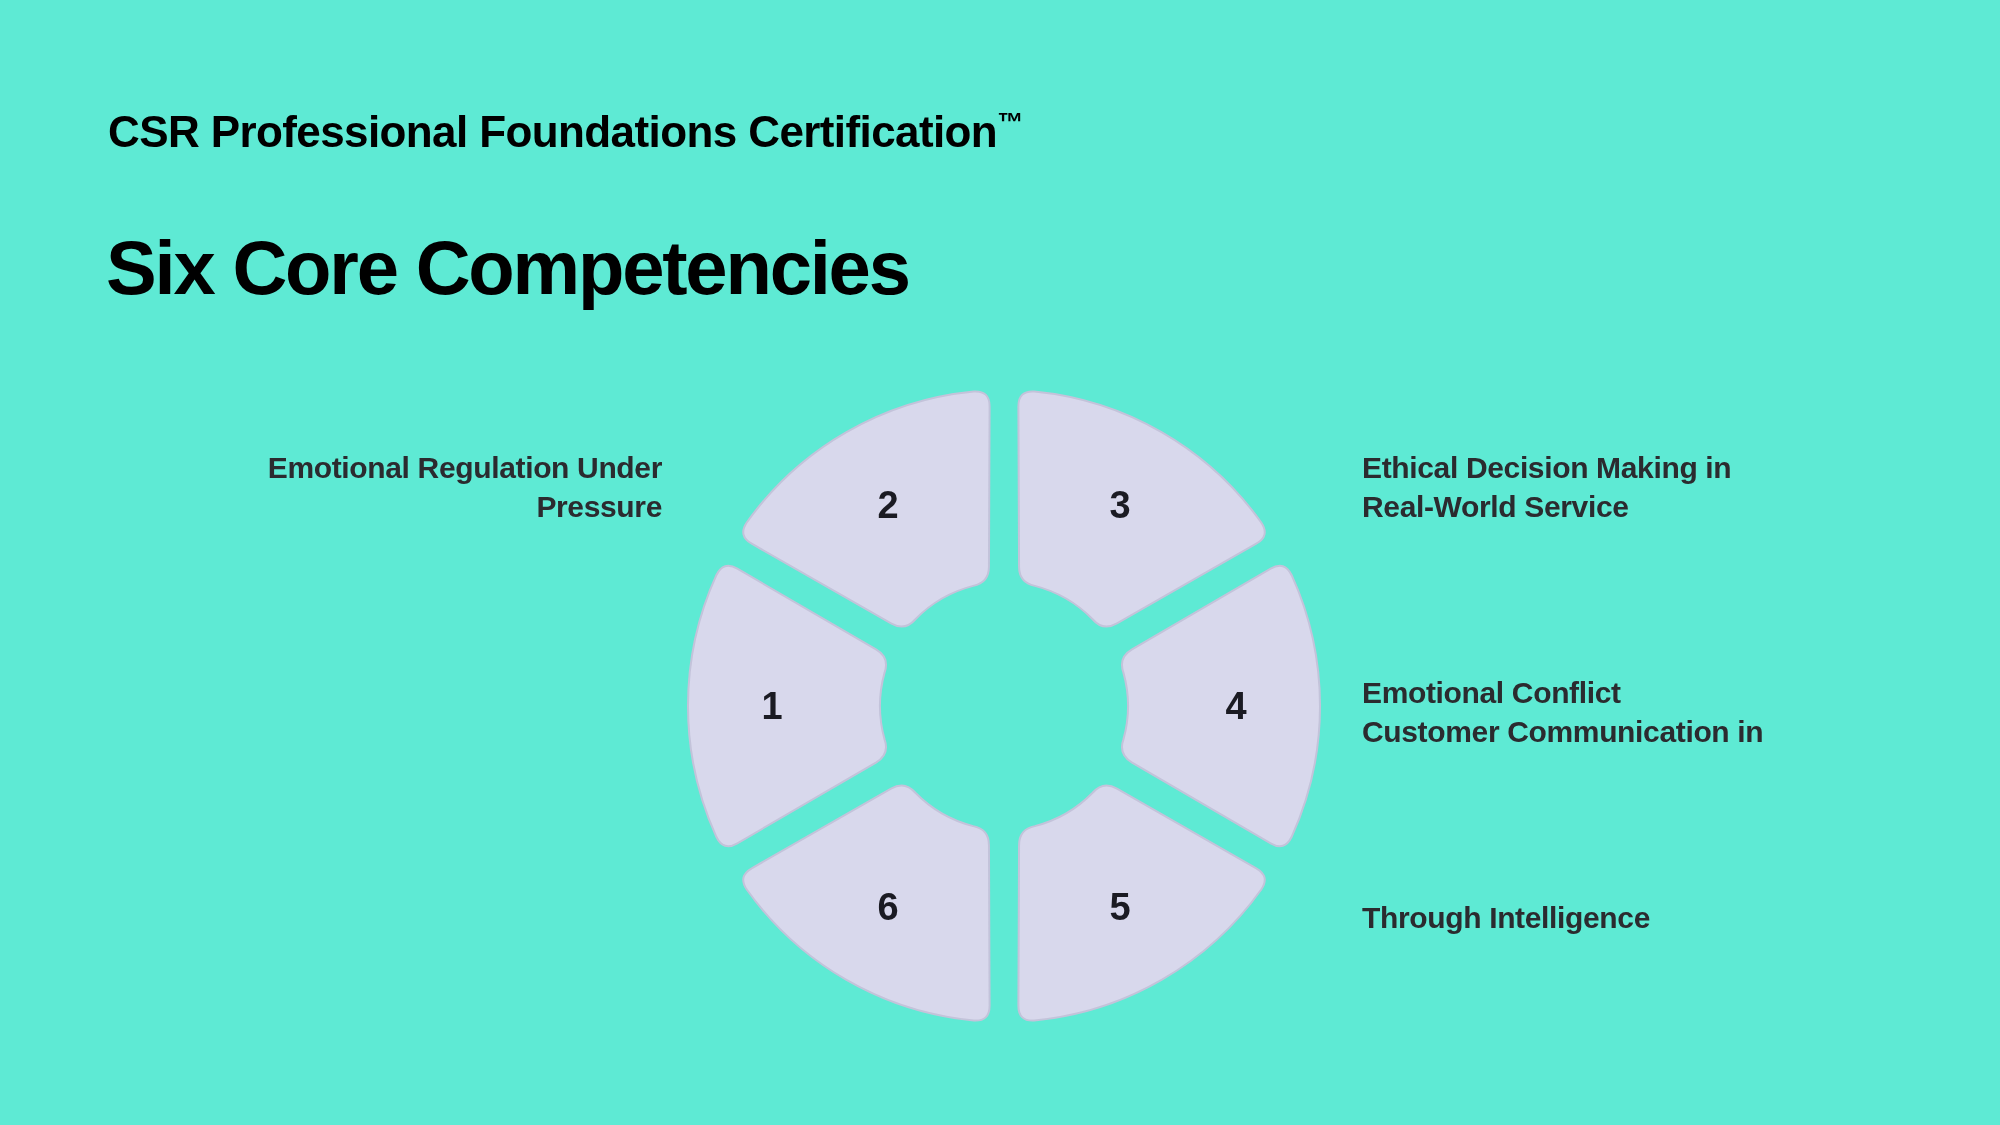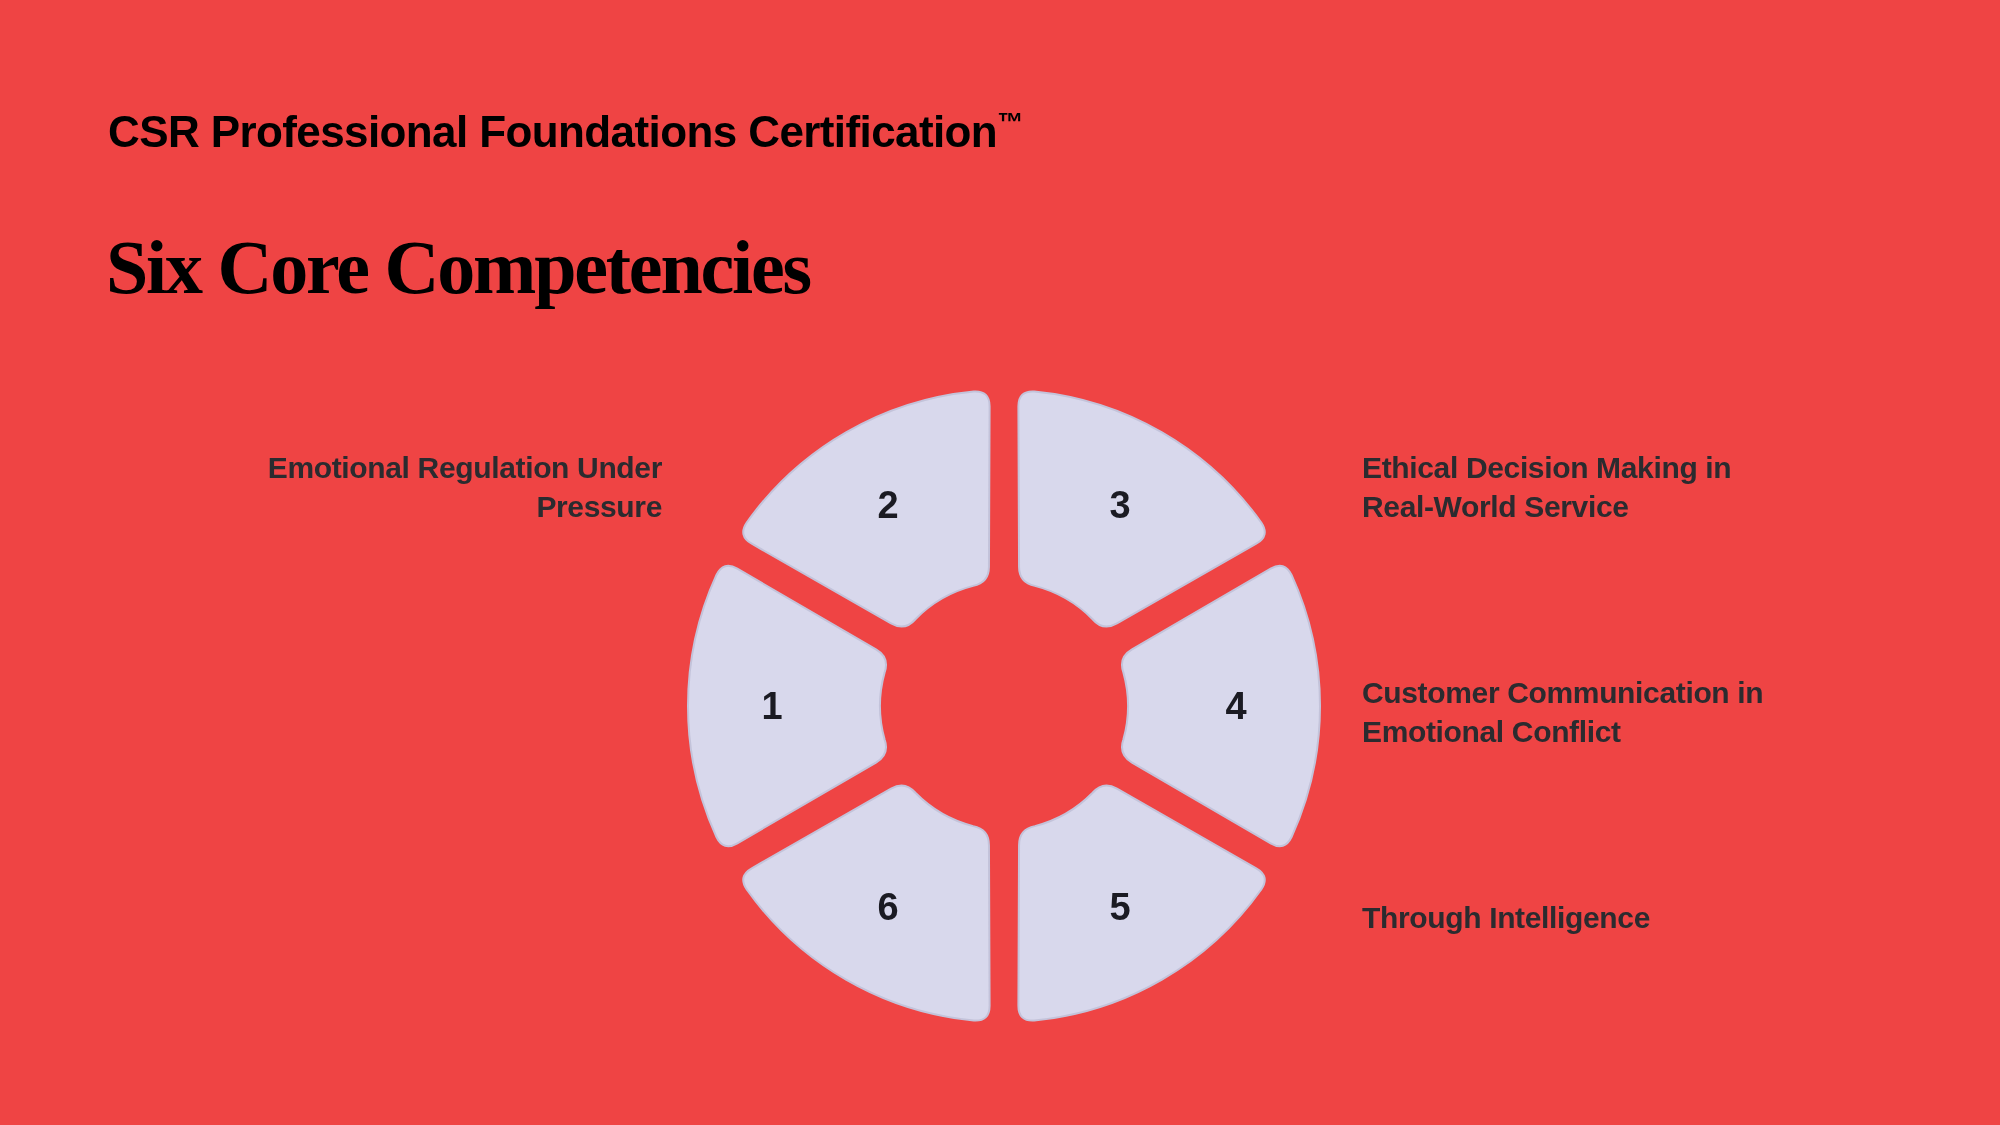--- a/index.html
+++ b/index.html
@@ -12,21 +12,21 @@
     height: 1125px;
     background: #ffffff;
     font-family: "Liberation Sans", sans-serif;
     overflow: hidden;
   }
 
   #slide {
     position: relative;
     width: 2000px;
     height: 1125px;
-    background: #ef4444;
+    background: #5eead4;
   }
 
   
   #eyebrow-title {
     position: absolute;
     left: 108px;
     top: 108px;
     font-size: 44px;
     font-weight: 700;
     letter-spacing: -0.6px;
@@ -44,21 +44,20 @@
   #main-title {
     position: absolute;
     left: 106px;
     top: 228px;
     font-size: 76px;
     font-weight: 700;
     letter-spacing: -2.2px;
     color: #000000;
     white-space: nowrap;
     line-height: 1.05;
-    font-family: Liberation Serif, serif;
   }
 
   
   #diagram {
     position: absolute;
     left: 0;
     top: 0;
     width: 2000px;
     height: 1125px;
   }
@@ -156,22 +155,22 @@
     </div>
 
 
 
     <div class="label right" id="label-2">
       <div>Ethical Decision Making in</div>
       <div>Real-World Service</div>
     </div>
 
     <div class="label right" id="label-3">
+      <div>Emotional Conflict</div>
       <div>Customer Communication in</div>
-      <div>Emotional Conflict</div>
     </div>
 
     <div class="label right" id="label-4">
       <div>Through Intelligence</div>
     </div>
 
   </div>
 </div>
 
 </body></html>

